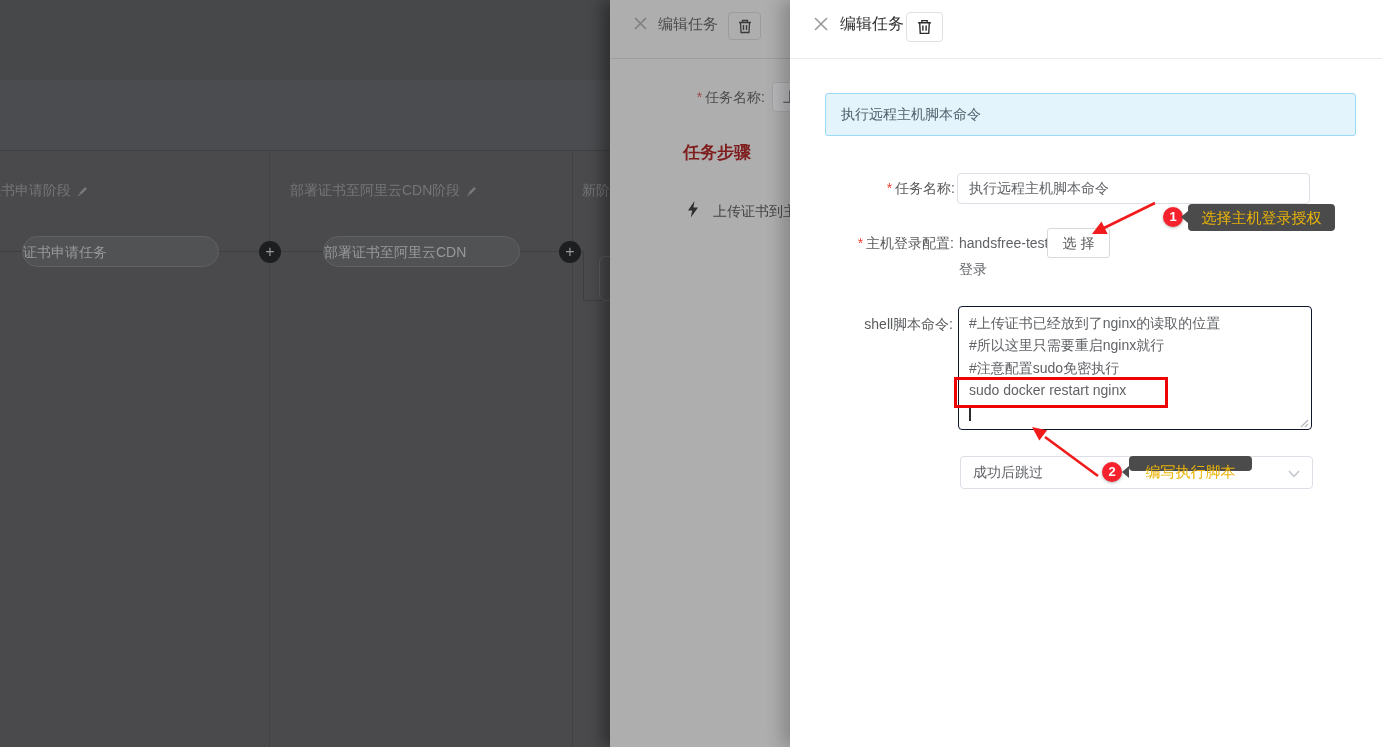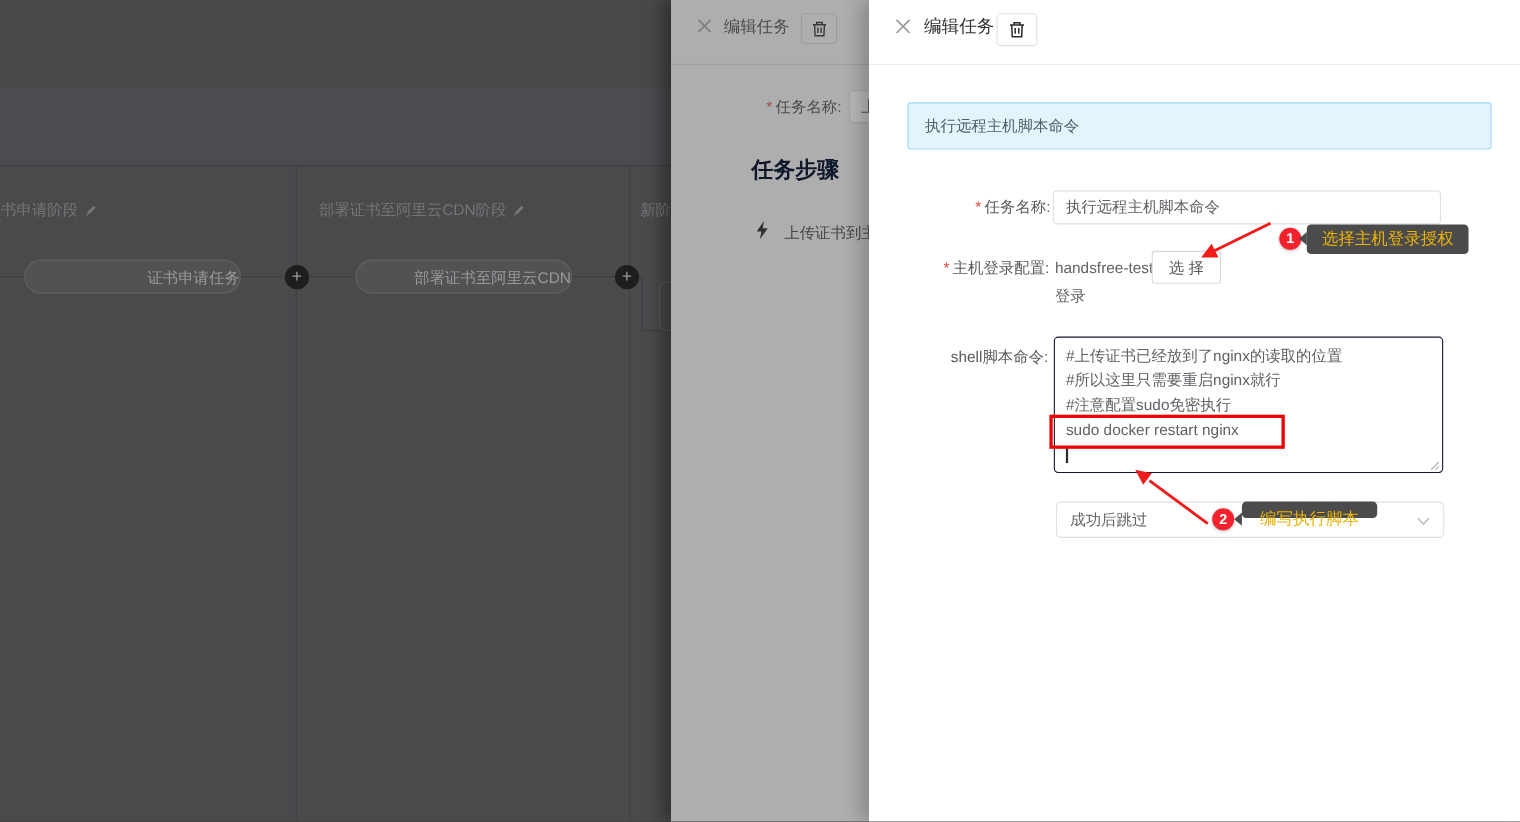--- a/index.html
+++ b/index.html
@@ -8,21 +8,21 @@
   .abs{position:absolute;}
 
   
   .topbar{left:0;top:0;width:1382px;height:80px;background:#47484a;}
   .band{left:0;top:80px;width:1382px;height:70px;background:#4b4c4f;}
   .canvas{left:0;top:150px;width:1382px;height:597px;background:#4a4a4d;border-top:1px solid #404043;}
   .vline{top:151px;width:1px;height:596px;background:#424245;}
   .stage-title{top:182px;height:18px;font-size:14px;color:#747577;white-space:nowrap;display:flex;align-items:center;gap:6px;}
   .conn{background:#3d3e40;}
   .pill{top:236px;width:197px;height:31px;background:#515254;border:1px solid #606163;border-radius:16px;
-        font-size:14px;color:#98999b;text-align:right;line-height:31px;box-sizing:border-box;white-space:nowrap;}
+        font-size:14px;color:#98999b;text-align:left;line-height:31px;box-sizing:border-box;white-space:nowrap;}
   .plus{top:241px;width:22px;height:22px;border-radius:50%;background:#1d1e20;color:#98999b;
         font-size:16px;text-align:center;line-height:21px;}
   .newbox{left:599px;top:256px;width:45px;height:45px;border:1px solid #5a5b5d;border-radius:6px;box-sizing:border-box;}
 
   
   .drawer-mid{left:610px;top:0;width:180px;height:747px;background:#aeaeae;box-shadow:-8px 0 14px rgba(0,0,0,.35);}
   .drawer-right{left:790px;top:0;width:592px;height:747px;background:#ffffff;box-shadow:-8px 0 16px rgba(0,0,0,.22);}
   .hdr-title{font-size:16px;color:#303133;white-space:nowrap;}
   .icon-btn{box-sizing:border-box;border-radius:4px;display:flex;align-items:center;justify-content:center;cursor:pointer;}
   .divider{left:0;width:100%;height:1px;}
@@ -102,21 +102,21 @@
         <path d="M1 3.5 H13 M4.5 3.5 V1.5 H9.5 V3.5 M2.5 3.5 L3 13.5 H11 L11.5 3.5 M5.5 6 V11 M8.5 6 V11" stroke="#3a3a3c" stroke-width="1.3" fill="none"></path>
       </svg>
     </div>
     <div class="abs divider" style="top:58px;background:#9e9ea0;"></div>
 
     <div class="abs m-label" style="left:0;top:82px;width:155px;line-height:30px;">
       <span class="m-star">*</span><span>任务名称:</span>
     </div>
     <div class="abs m-input" style="left:162px;top:82px;width:70px;height:30px;">上</div>
 
-    <div class="abs" style="left:73px;top:141px;font-size:20px;font-weight:bold;color:#0f172a;">任务步骤</div>
+    <div class="abs" style="left:73px;top:141px;font-size:17px;font-weight:bold;color:#7f1d1d;">任务步骤</div>
 
     <svg class="abs" style="left:77px;top:201px;" width="12" height="17" viewBox="0 0 12 17">
       <path d="M7.5 0 L1 9.5 H5.2 L3.8 16.5 L11 6.5 H6.4 Z" fill="#2e2e30"></path>
     </svg>
     <div class="abs" style="left:103px;top:203px;font-size:14px;color:#454547;white-space:nowrap;">上传证书到主</div>
   </div>
 
   <div class="abs drawer-right">
     <svg class="abs" style="left:24px;top:17px;" width="14" height="14" viewBox="0 0 14 14">
       <path d="M1 1 L13 13 M13 1 L1 13" stroke="#9a9a9a" stroke-width="1.6"></path>

